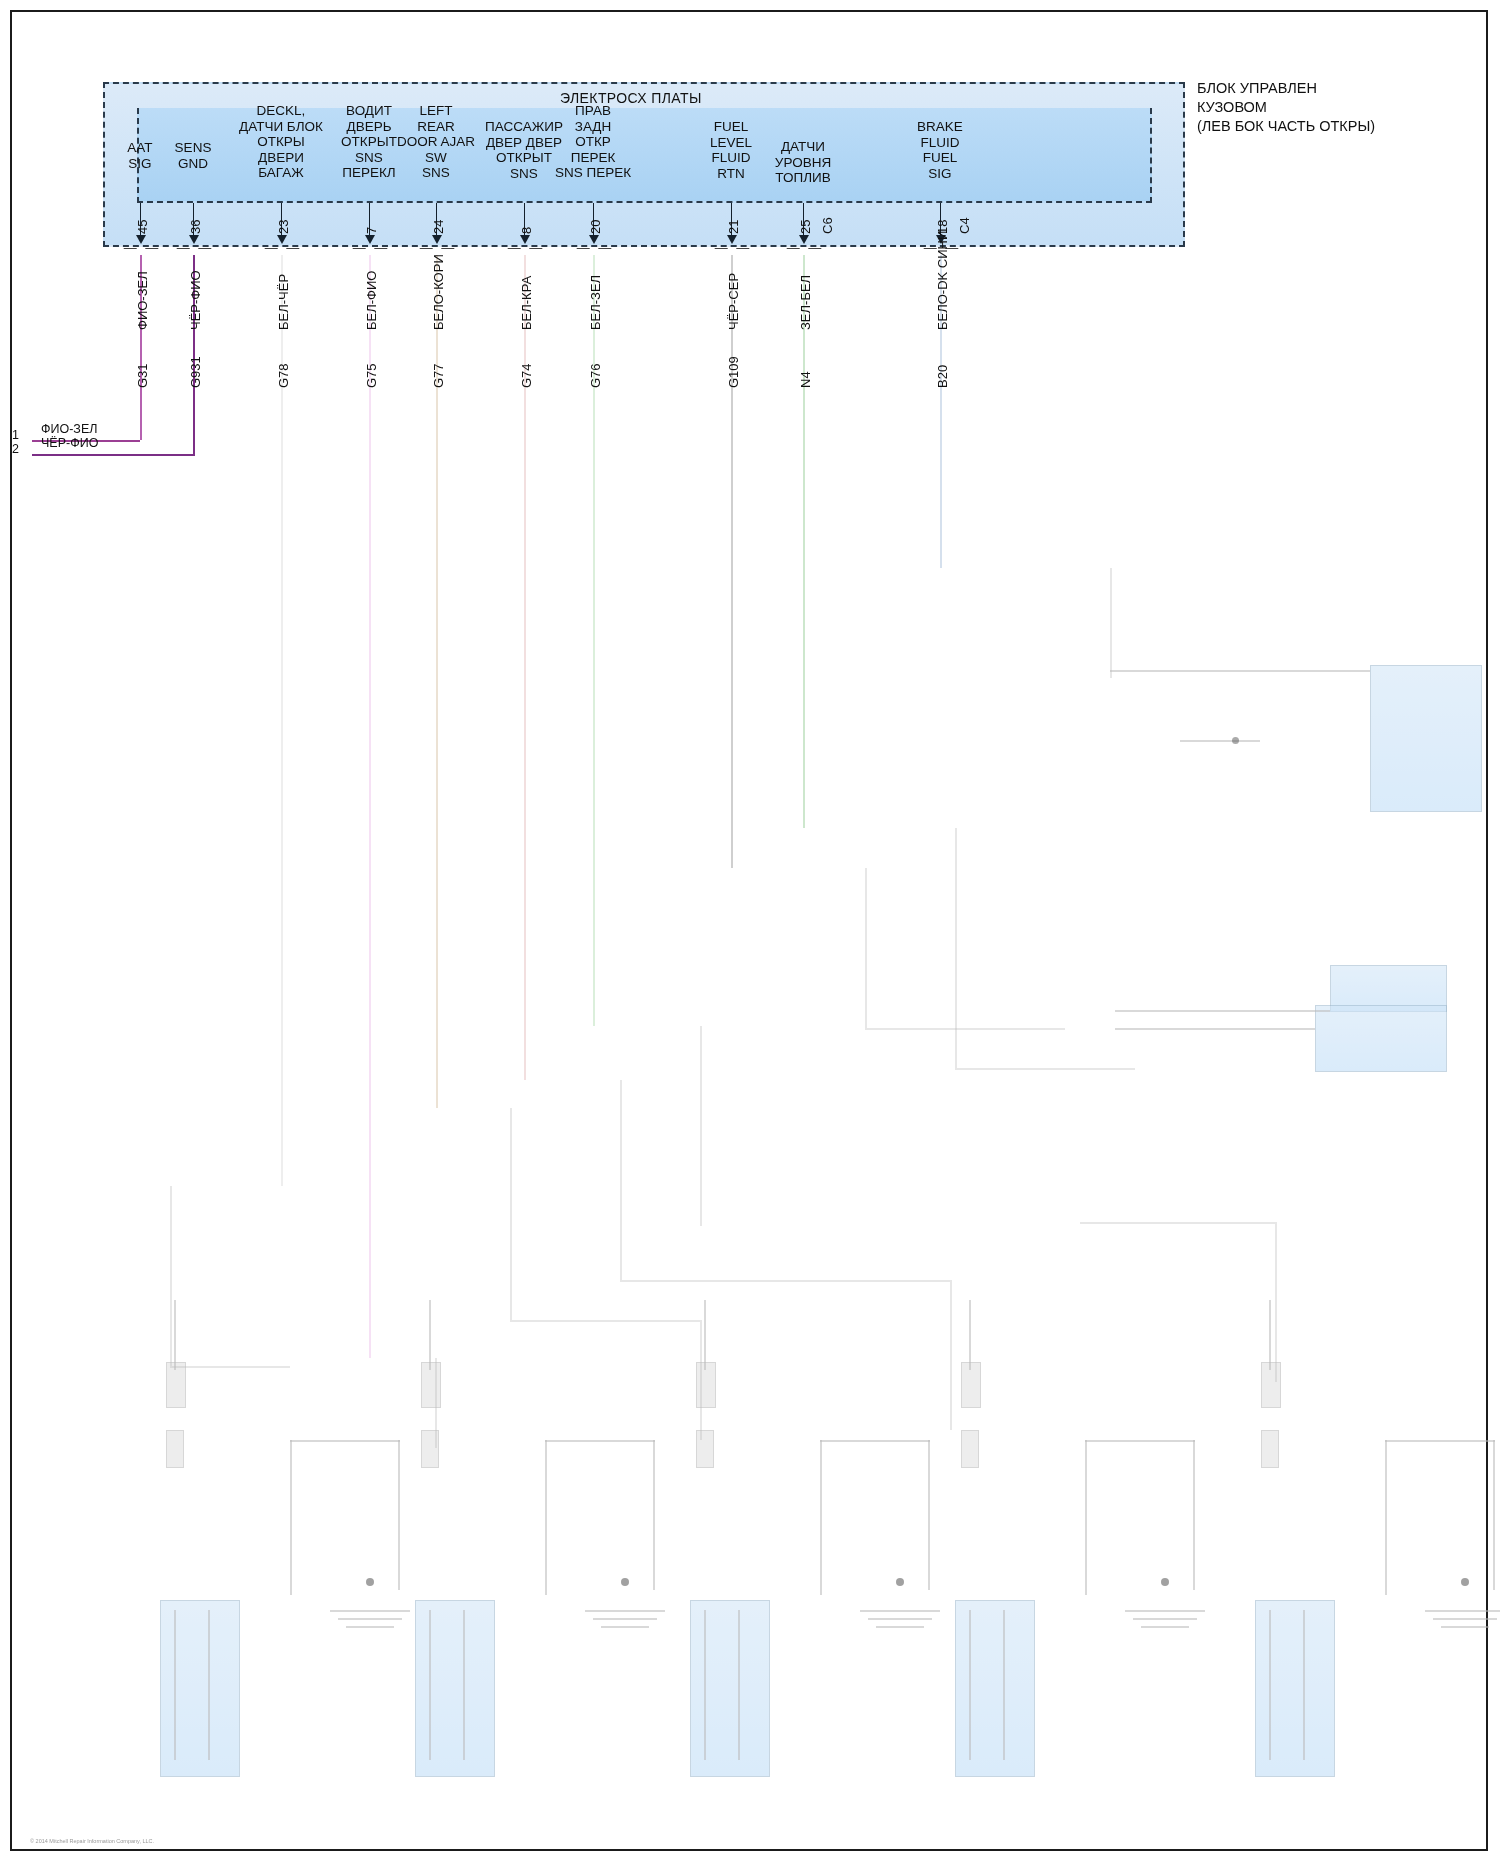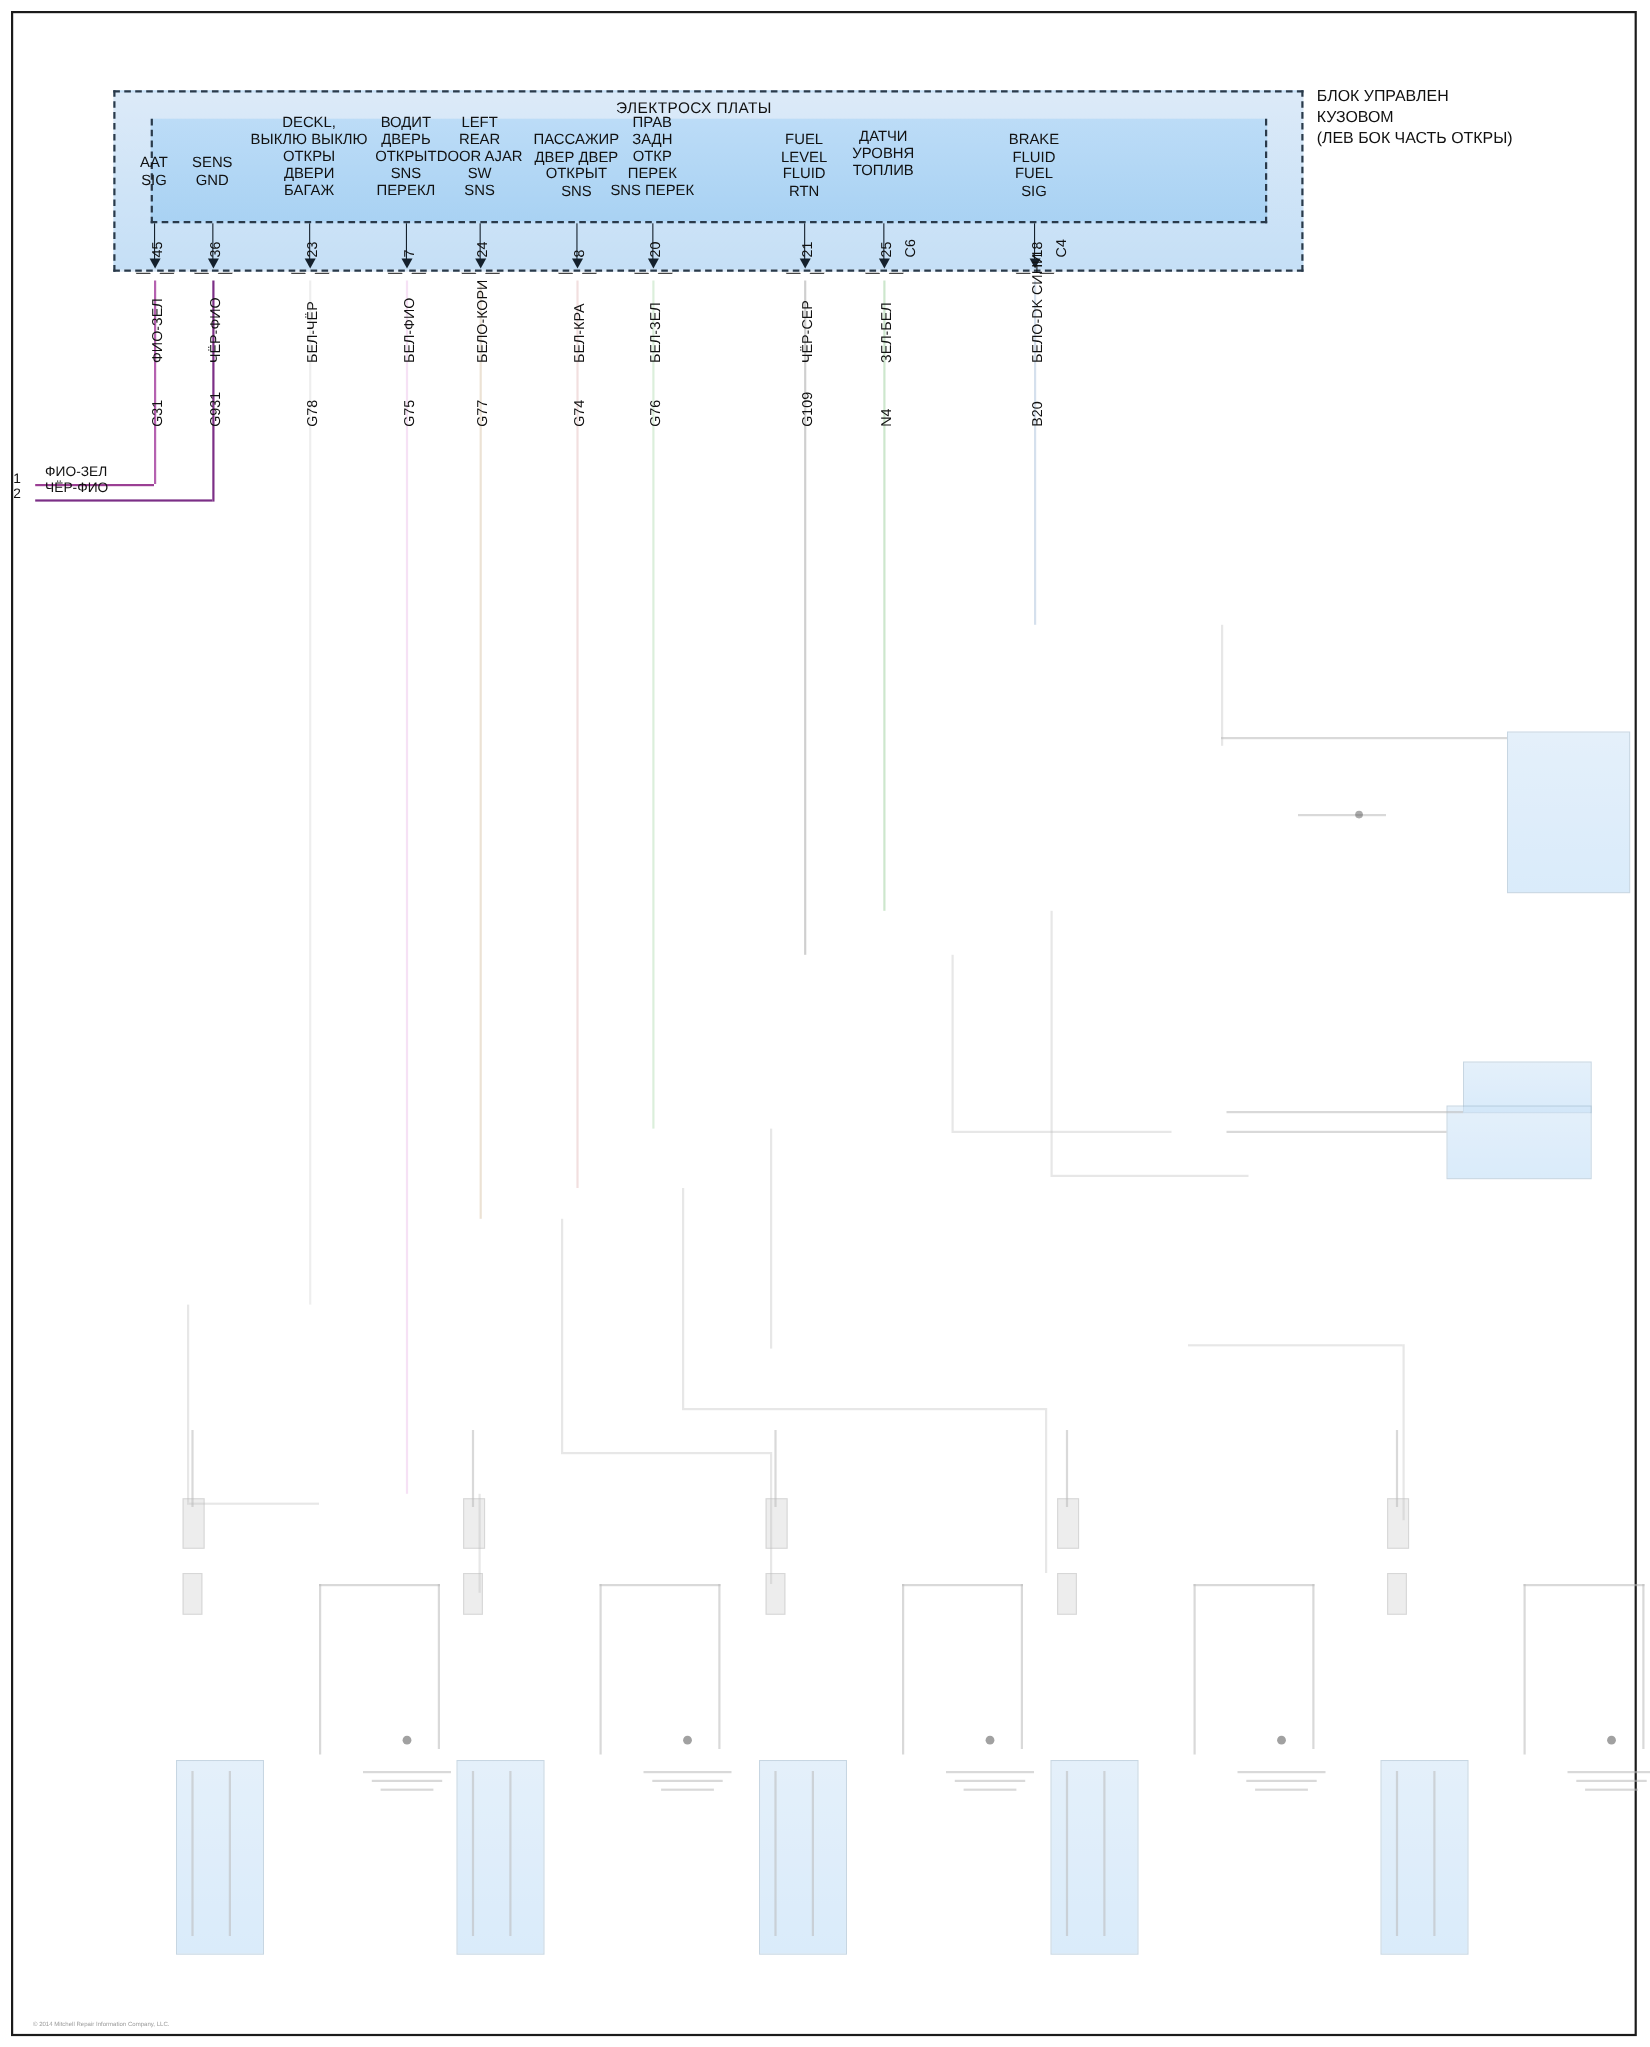--- a/index.html
+++ b/index.html
@@ -137,21 +137,21 @@
       <div class="pinlabel" style="left: 193px; top: 140px;">SENS
 GND</div>
       <div class="arrow" style="left: 193px; top: 203px; height: 34px;"></div>
       <div class="arrowhead" style="left: 193.5px; top: 235px;"></div>
       <div class="notch" style="left: 193.5px; top: 248px;"></div>
       <div class="wire" style="left: 192.5px; top: 255px; height: 201px; background: rgb(124, 47, 134);"></div>
       <div class="pinnum" style="left: 188px; top: 234px;">36</div>
       <div class="vtext" style="left: 188px; top: 330px;">ЧЁР-ФИО</div>
       <div class="vtext" style="left: 188px; top: 388px;">G931</div>
       <div class="pinlabel" style="left: 281px; top: 103px;">DECKL,
-ВЫКЛЮ ВЫКЛЮ
+ДАТЧИ БЛОК
 ОТКРЫ
 ДВЕРИ
 БАГАЖ</div>
       <div class="arrow" style="left: 281px; top: 203px; height: 34px;"></div>
       <div class="arrowhead" style="left: 281.5px; top: 235px;"></div>
       <div class="notch" style="left: 281.5px; top: 248px;"></div>
       <div class="wire" style="left: 280.5px; top: 255px; height: 931px; background: rgb(201, 201, 201); opacity: 0.32;"></div>
       <div class="pinnum" style="left: 276px; top: 234px;">23</div>
       <div class="vtext" style="left: 276px; top: 330px;">БЕЛ-ЧЁР</div>
       <div class="vtext" style="left: 276px; top: 388px;">G78</div>
@@ -206,21 +206,21 @@
 LEVEL
 FLUID
 RTN</div>
       <div class="arrow" style="left: 731px; top: 203px; height: 34px;"></div>
       <div class="arrowhead" style="left: 731.5px; top: 235px;"></div>
       <div class="notch" style="left: 731.5px; top: 248px;"></div>
       <div class="wire" style="left: 730.5px; top: 255px; height: 613px; background: rgb(107, 107, 107); opacity: 0.32;"></div>
       <div class="pinnum" style="left: 726px; top: 234px;">21</div>
       <div class="vtext" style="left: 726px; top: 330px;">ЧЁР-СЕР</div>
       <div class="vtext" style="left: 726px; top: 388px;">G109</div>
-      <div class="pinlabel" style="left: 803px; top: 116px;">ДАТЧИ
+      <div class="pinlabel" style="left: 803px; top: 139px;">ДАТЧИ
 УРОВНЯ
 ТОПЛИВ</div>
       <div class="arrow" style="left: 803px; top: 203px; height: 34px;"></div>
       <div class="arrowhead" style="left: 803.5px; top: 235px;"></div>
       <div class="notch" style="left: 803.5px; top: 248px;"></div>
       <div class="wire" style="left: 802.5px; top: 255px; height: 573px; background: rgb(99, 180, 99); opacity: 0.32;"></div>
       <div class="pinnum" style="left: 798px; top: 234px;">25</div>
       <div class="pinnum" style="left: 820px; top: 234px;">C6</div>
       <div class="vtext" style="left: 798px; top: 330px;">ЗЕЛ-БЕЛ</div>
       <div class="vtext" style="left: 798px; top: 388px;">N4</div>

